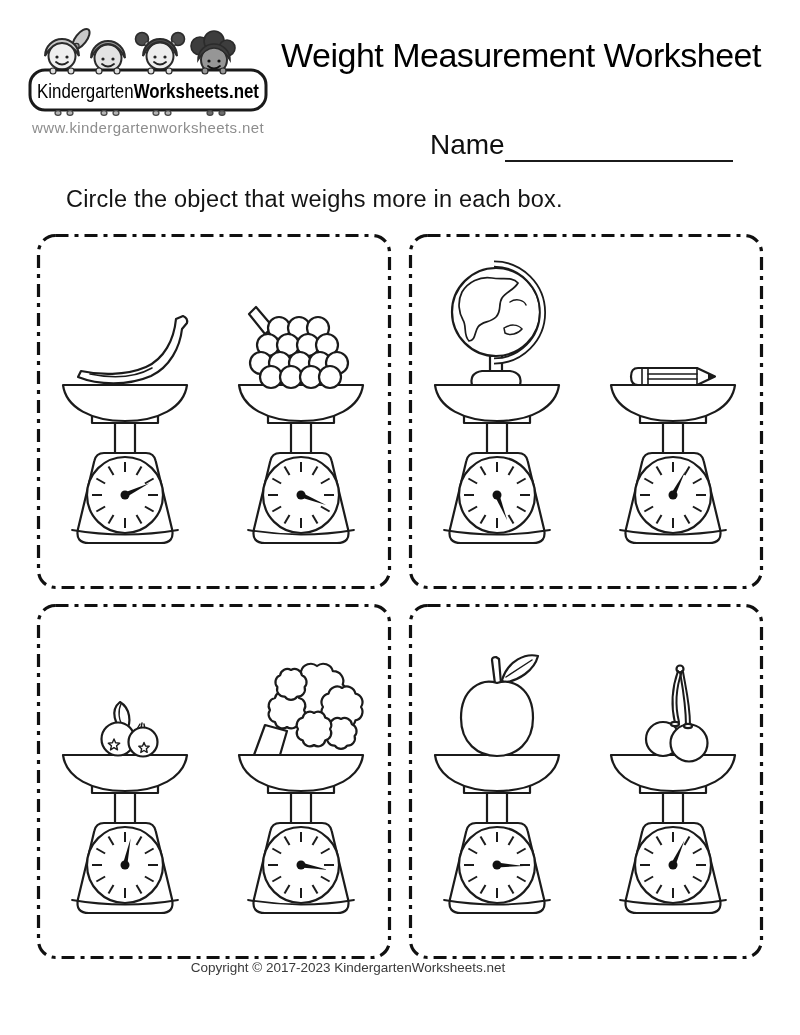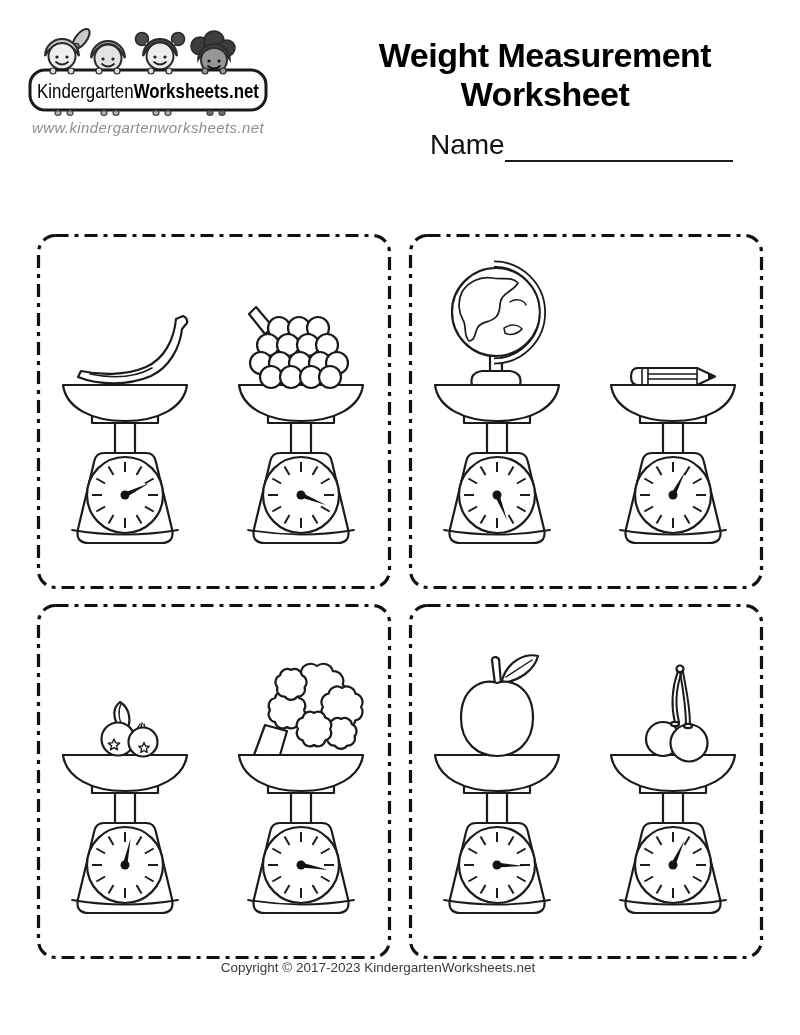--- a/index.html
+++ b/index.html
@@ -1,33 +1,33 @@
 <!DOCTYPE html>
 <html><head>
 <meta charset="utf-8">
 <style>
   html,body{margin:0;padding:0;background:#fff;}
   .page{position:relative;width:800px;height:1035px;background:#fff;overflow:hidden;
         font-family:"Liberation Sans",sans-serif;color:#111;}
   .logo-svg{position:absolute;left:28px;top:12px;}
-  .site-url{position:absolute;left:32px;top:119px;font-size:15px;color:#8e8e8e;letter-spacing:.4px;font-style:italic;}
-  .title{position:absolute;left:292px;top:36px;width:506px;text-align:center;
-         font-size:34px;font-weight:700;letter-spacing:-.5px;color:#000;}
+  .site-url{position:absolute;left:32px;top:119px;font-size:15px;color:#8e8e8e;letter-spacing:.4px;}
+  .title{position:absolute;left:268px;top:36px;width:506px;text-align:center;
+         font-size:34px;font-weight:400;letter-spacing:-.5px;color:#000;}
   .name-row{position:absolute;left:430px;top:128px;display:flex;align-items:center;}
   .name-label{font-size:28px;color:#0f0f0f;}
   .name-line{display:inline-block;width:228px;height:32px;border-bottom:2.2px solid #1b1b1b;}
   .instruction{position:absolute;left:66px;top:186px;font-size:23.5px;color:#141414;letter-spacing:.2px;}
   .wbox{position:absolute;width:356px;height:357px;}
   .wbox .bframe{position:absolute;left:0;top:0;}
   .box-1{left:36px;top:233px;} .box-2{left:408px;top:233px;}
   .box-3{left:36px;top:603px;} .box-4{left:408px;top:603px;}
   .figure{position:absolute;width:170px;height:335px;top:-5px;}
   .figure.left{left:4px;} .figure.right{left:180px;}
   .footer{position:absolute;left:0;top:959px;width:696px;text-align:center;
-          font-size:13.5px;line-height:18px;color:#3a3a3a;padding-left:30px;}
+          font-size:13.5px;line-height:18px;color:#3a3a3a;}
 </style>
 </head>
 <body>
 
 <div class="page">
 
   <svg class="logo-svg" width="244" height="104" viewBox="0 0 244 104">
     <g>
 
       <ellipse cx="53" cy="27" rx="5.5" ry="12" transform="rotate(38 53 27)" fill="#c9c9c9" stroke="#2b2b2b" stroke-width="2"></ellipse>
@@ -90,20 +90,21 @@
 
   <div class="site-url">www.kindergartenworksheets.net</div>
 
   <div class="title">Weight Measurement Worksheet</div>
 
   <div class="name-row">
     <span class="name-label">Name</span>
     <span class="name-line"></span>
   </div>
 
+  <div class="instruction">Circle the object that weighs more in each box.</div>
 
   <div class="wbox box-1" id="box0">
       <svg class="bframe" width="356" height="357">
         <rect x="2.5" y="2.5" width="351" height="352" rx="17" fill="none" stroke="#101010" stroke-width="3.2" stroke-dasharray="13 6 4 6"></rect>
       </svg>
       <div class="figure left"><svg width="170" height="335" viewBox="0 0 170 335">
           <g>
             <rect x="75" y="190" width="20" height="42" stroke="#1b1b1b" stroke-width="2.2" fill="#fff" stroke-linejoin="round" stroke-linecap="round"></rect>
             <rect x="52" y="186" width="66" height="9" stroke="#1b1b1b" stroke-width="2.2" fill="#fff" stroke-linejoin="round" stroke-linecap="round"></rect>
             <path d="M23,157 L147,157 C144,180 118,193 85,193 C52,193 26,180 23,157 Z" stroke="#1b1b1b" stroke-width="2.2" fill="#fff" stroke-linejoin="round" stroke-linecap="round"></path>

